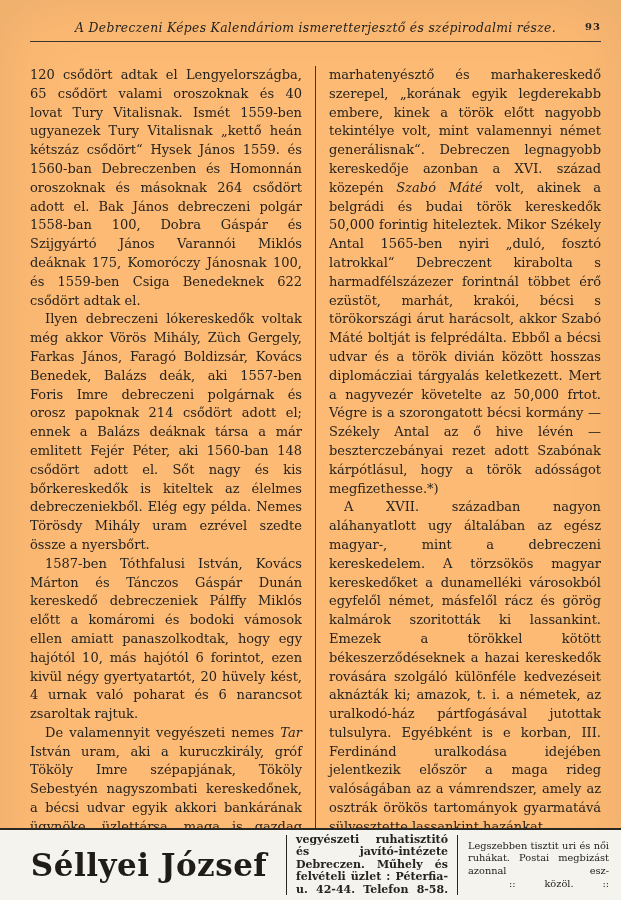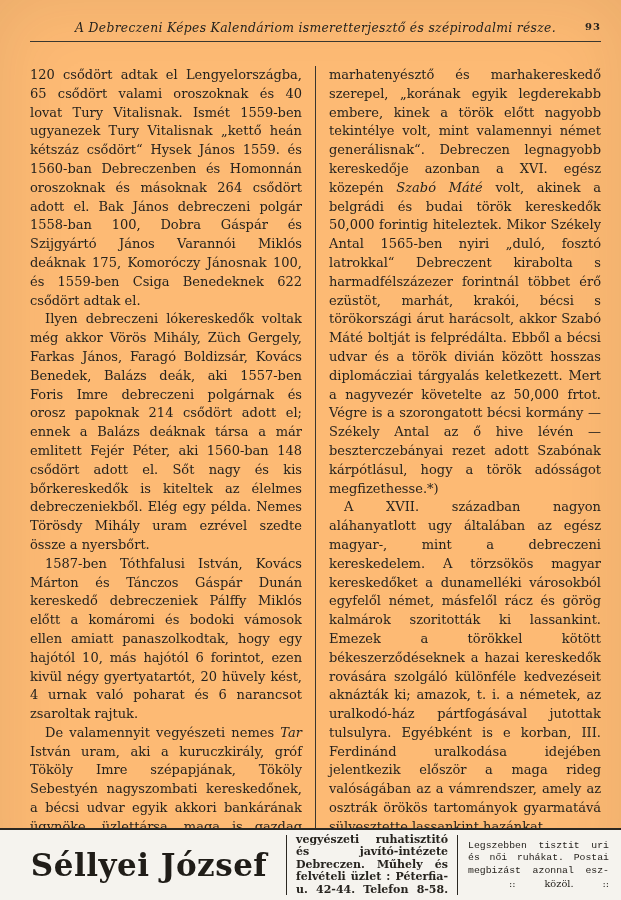--- a/index.html
+++ b/index.html
@@ -95,21 +95,21 @@
     padding: 4px 9px;
     text-align: justify;
     text-align-last: justify;
   }
   .ad-right {
     flex: 1 1 auto;
     display: flex; flex-direction: column; justify-content: center;
     font-size: 9.8px; line-height: 12.6px;
     padding: 4px 12px 4px 10px;
   }
-  .ad-right-text { text-align: justify; text-align-last: justify; font-family: Liberation Mono, monospace; }
+  .ad-right-text { text-align: justify; text-align-last: justify; }
   .ad-right-last { text-align: justify; text-align-last: justify; margin-left: 41px; }
 </style>
 </head>
 <body>
 
 <div class="page">
 
   <div class="header">
     <span class="header-title">A Debreczeni Képes Kalendáriom ismeretterjesztő és szépirodalmi része.</span>
     <span class="page-number">93</span>
@@ -126,21 +126,21 @@
       <p class="body-par indent"><span>De valamennyit vegyészeti nemes</span>
         <span class="em">Tar</span>
         <span>István uram, aki a kuruczkirály, gróf Tököly Imre szépapjának, Tököly Sebestyén nagyszombati kereskedőnek, a bécsi udvar egyik akkori bankárának ügynöke, üzlettársa, maga is gazdag kereskedő volt. Azután</span>
         
         </p>
     </div>
 
     <div class="col-divider"></div>
 
     <div class="col-right">
-      <p class="body-par"><span>marhatenyésztő és marhakereskedő szerepel, „korának egyik legderekabb embere, kinek a török előtt nagyobb tekintélye volt, mint valamennyi német generálisnak“. Debreczen legnagyobb kereskedője azonban a XVI. egész közepén</span>
+      <p class="body-par"><span>marhatenyésztő és marhakereskedő szerepel, „korának egyik legderekabb embere, kinek a török előtt nagyobb tekintélye volt, mint valamennyi német generálisnak“. Debreczen legnagyobb kereskedője azonban a XVI. század közepén</span>
         <span class="em">Szabó Máté</span>
         <span>volt, akinek a belgrádi és budai török kereskedők 50,000 forintig hiteleztek. Mikor Székely Antal 1565-ben nyiri „duló, fosztó latrokkal“ Debreczent kirabolta s harmadfélszázezer forintnál többet érő ezüstöt, marhát, krakói, bécsi s törökországi árut harácsolt, akkor Szabó Máté boltját is felprédálta. Ebből a bécsi udvar és a török divián között hosszas diplomácziai tárgyalás keletkezett. Mert a nagyvezér követelte az 50,000 frtot. Végre is a szorongatott bécsi kormány — Székely Antal az ő hive lévén — beszterczebányai rezet adott Szabónak kárpótlásul, hogy a török adósságot megfizethesse.*)</span></p>
       <p class="body-par indent">A XVII. században nagyon aláhanyatlott ugy általában az egész magyar-, mint a debreczeni kereskedelem. A törzsökös magyar kereskedőket a dunamelléki városokból egyfelől német, másfelől rácz és görög kalmárok szoritották ki lassankint. Emezek a törökkel kötött békeszerződéseknek a hazai kereskedők rovására szolgáló különféle kedvezéseit aknázták ki; amazok, t. i. a németek, az uralkodó-ház pártfogásával jutottak tulsulyra. Egyébként is e korban, III. Ferdinánd uralkodása idejében jelentkezik először a maga rideg valóságában az a vámrendszer, amely az osztrák örökös tartományok gyarmatává sülyesztette lassankint hazánkat.</p>
     </div>
 
   </div>
 
 
   <div class="ad">
     <div class="ad-name">Séllyei József</div>

